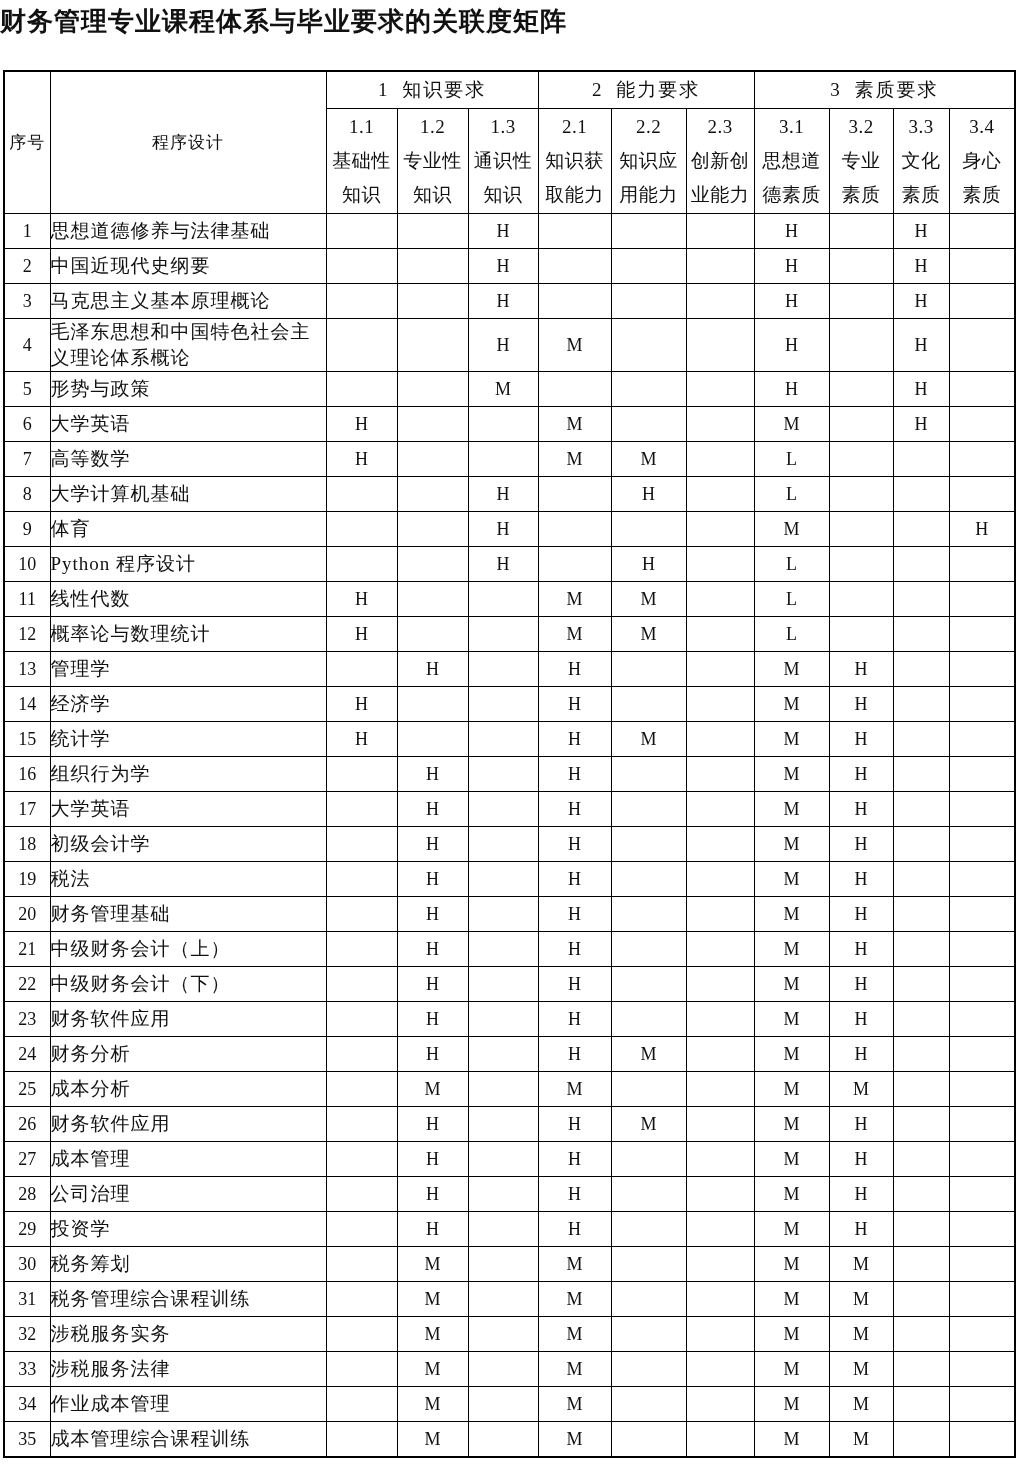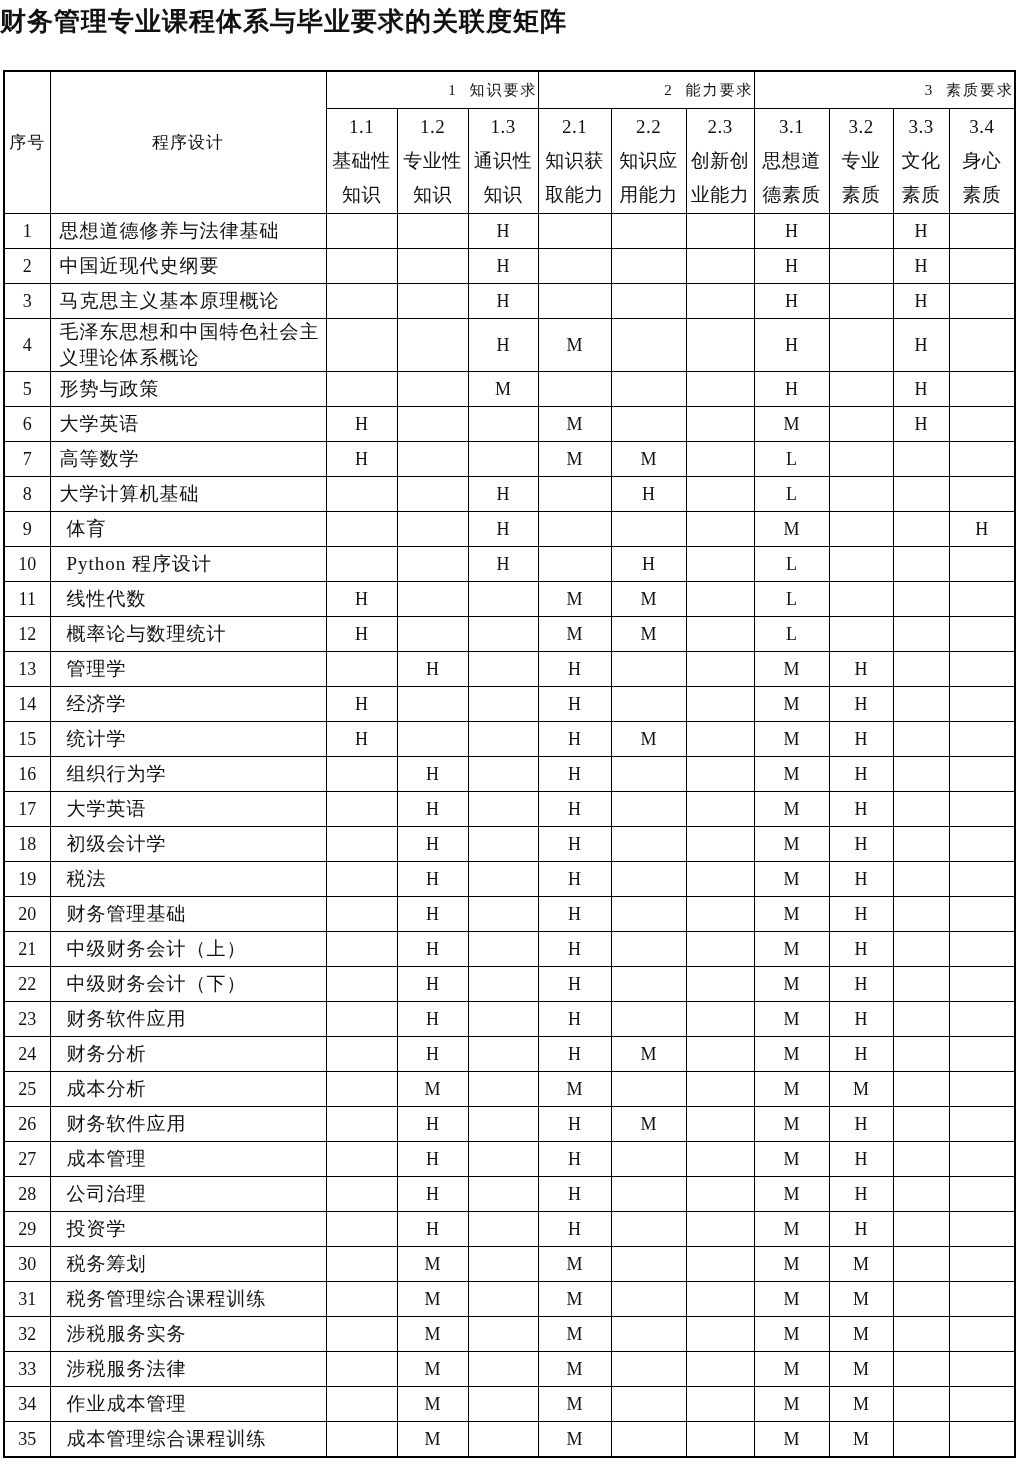--- a/index.html
+++ b/index.html
@@ -43,23 +43,23 @@
     overflow: hidden;
   }
   th.corner {
     font-size: 17px;
     letter-spacing: 1px;
     text-align: center;
     vertical-align: middle;
   }
   th.group {
     height: 36px;
-    font-size: 15px;
+    font-size: 19px;
     letter-spacing: 2px;
-    text-align: right;
+    text-align: center;
     vertical-align: middle;
     word-spacing: 6px;
   }
   th.subhead {
     height: 104px;
     font-size: 19px;
     text-align: center;
     vertical-align: middle;
   }
   th.subhead div {
@@ -72,25 +72,24 @@
   }
   td.no {
     text-align: center;
     font-size: 18px;
   }
   td.course {
     text-align: left;
     font-size: 19px;
     letter-spacing: 1px;
     line-height: 26px;
-    padding-left: 9px;
     padding-right: 4px;
   }
   tr.indent td.course {
-    padding-left: 16px;
+    padding-left: 0;
   }
   td.val {
     text-align: center;
     font-size: 18px;
   }
 </style>
 </head>
 <body>
 
 <h1 class="page-title">财务管理专业课程体系与毕业要求的关联度矩阵</h1>

